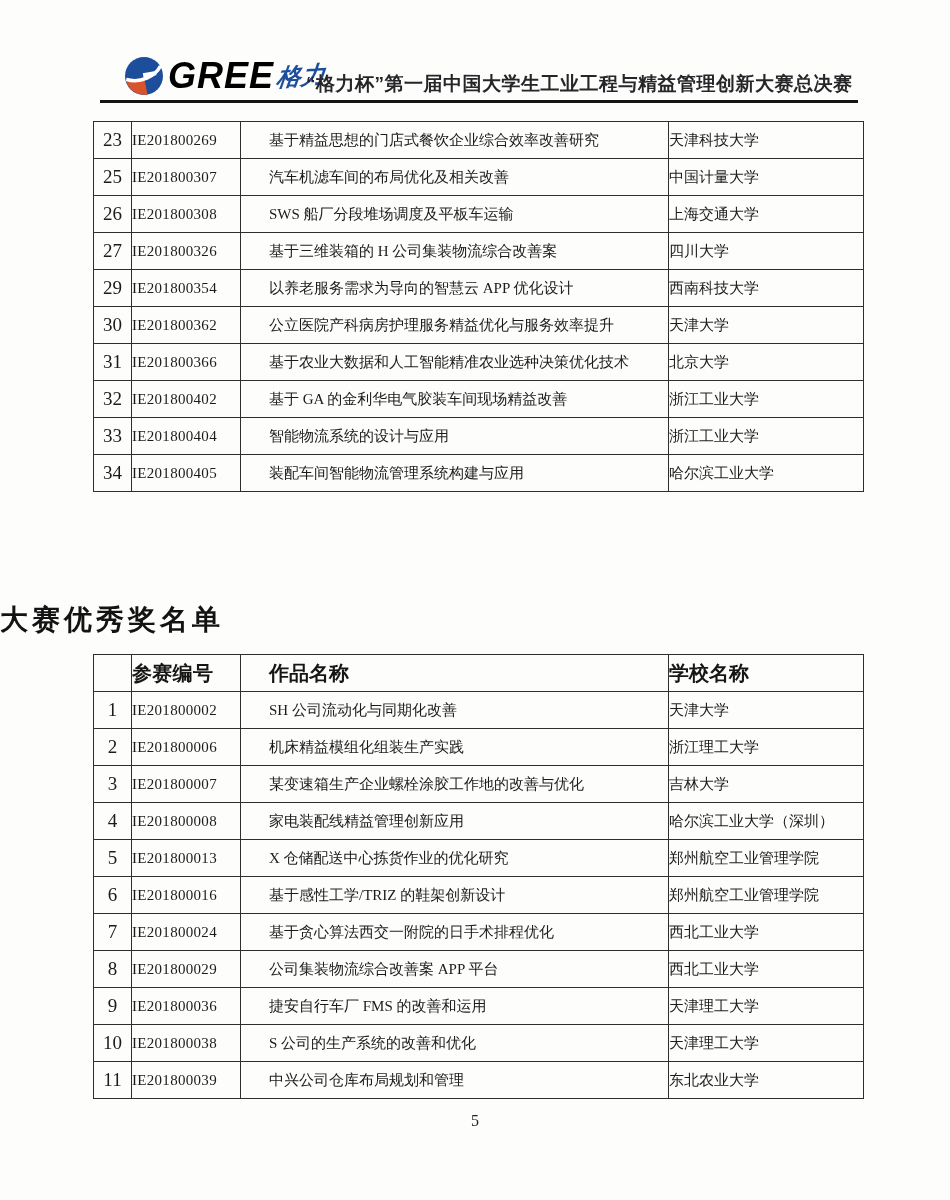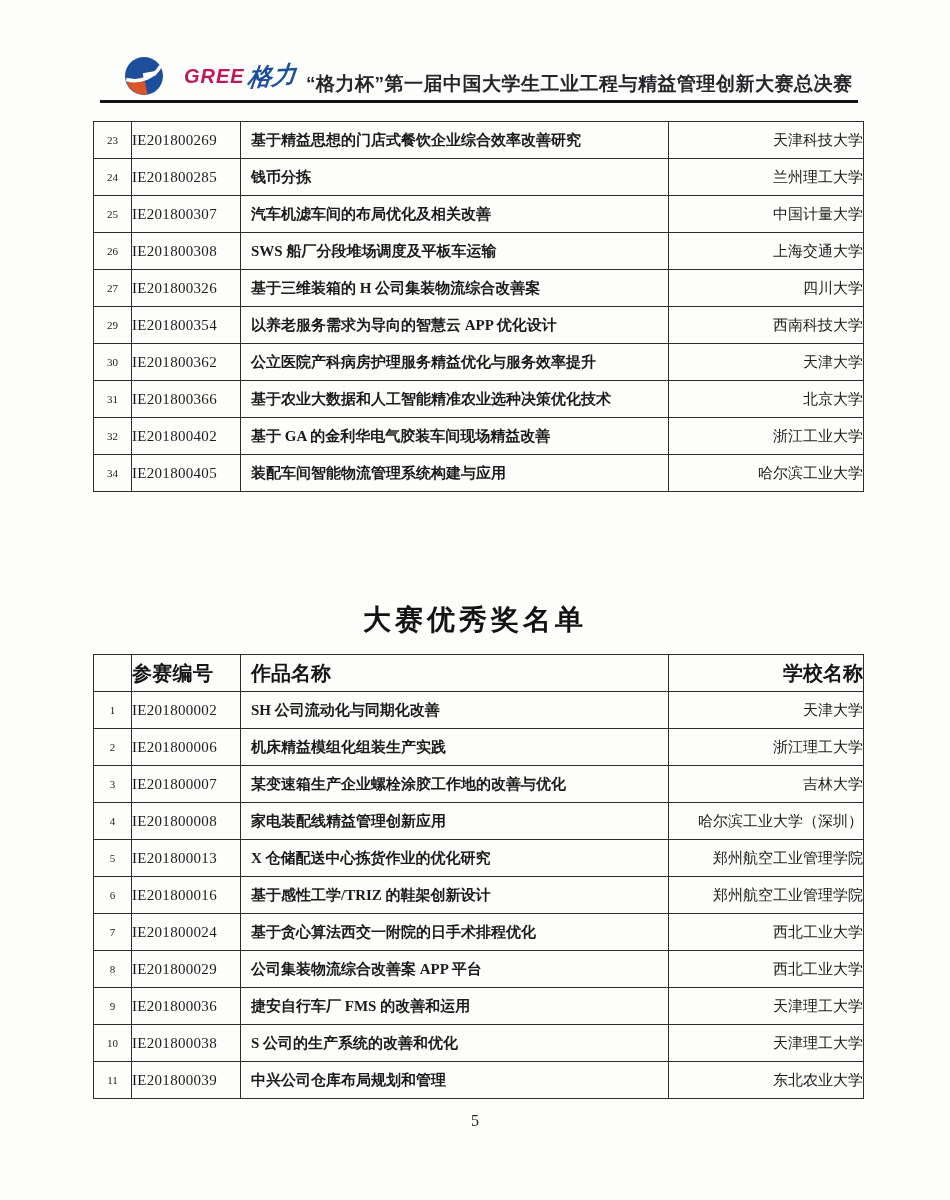--- a/index.html
+++ b/index.html
@@ -7,22 +7,22 @@
   .page{
     position:relative;width:950px;height:1200px;margin:0 auto;
     background:#fdfdfb;overflow:hidden;
     font-family:"Liberation Serif","DejaVu Serif",serif;color:#1c1c1c;
   }
   
   .logo{position:absolute;left:124px;top:54px;display:flex;align-items:center;height:44px;}
   .logo-icon{display:block;}
   .brand{
     font-family:"Liberation Sans","DejaVu Sans",sans-serif;
-    font-weight:bold;font-style:italic;font-size:20px;letter-spacing:1px;
-    color:#be185d;margin-left:20px;line-height:1;
+    font-weight:bold;font-style:italic;font-size:36px;letter-spacing:1px;
+    color:#000000;margin-left:4px;line-height:1;
   }
   .brand-cn{
     font-family:"Liberation Sans","DejaVu Sans",sans-serif;
     font-weight:bold;font-style:italic;font-size:24px;color:#1c4e9c;
     margin-left:3px;transform:skewX(-10deg) rotate(-4deg);line-height:1;
   }
   .header-title{
     position:absolute;left:306px;top:71px;width:556px;
     font-family:"Liberation Sans","DejaVu Sans",sans-serif;
     font-weight:bold;font-size:19px;letter-spacing:0.5px;color:#26262a;
@@ -34,31 +34,31 @@
   .t1{position:absolute;left:93px;top:121px;width:770px;}
   .t2{position:absolute;left:93px;top:654px;width:770px;}
   td,th{
     border:1.6px solid #2e2e2e;height:36px;padding:0;overflow:hidden;
     font-size:15px;color:#1b1b1b;white-space:nowrap;
   }
   col.w-no{width:38px;}
   col.w-id{width:109px;}
   col.w-title{width:428px;}
   col.w-school{width:195px;}
-  .c-no{text-align:center;font-size:11px;}
+  .c-no{text-align:center;font-size:19px;}
   .c-id{text-align:left;letter-spacing:0.3px;}
-  .c-title{padding-left:10px;text-align:left;font-weight:bold;}
-  .c-school{padding-left:11px;text-align:right;}
+  .c-title{padding-left:28px;text-align:left;}
+  .c-school{text-align:left;}
   th{
     font-family:"Liberation Sans","DejaVu Sans",sans-serif;
     font-weight:bold;font-size:20px;text-align:center;color:#161616;
   }
   
   .section-title{
-    position:absolute;left:0;top:601px;width:950px;margin:0;text-align:center;
+    position:absolute;left:0;top:601px;width:950px;margin:0;text-align:left;
     font-family:"Liberation Sans","DejaVu Sans",sans-serif;
     font-weight:bold;font-size:28px;letter-spacing:4px;color:#131313;
   }
   
   .footer{
     position:absolute;left:0;top:1112px;width:950px;text-align:center;
     font-size:16px;color:#222;
   }
 </style>
 </head>
@@ -88,26 +88,20 @@
     </colgroup>
     <tbody>
 
         <tr>
           <td class="c-no">23</td>
           <td class="c-id">IE201800269</td>
           <td class="c-title">基于精益思想的门店式餐饮企业综合效率改善研究</td>
           <td class="c-school">天津科技大学</td>
         </tr>
 
-        <tr>
-          <td class="c-no">24</td>
-          <td class="c-id">IE201800285</td>
-          <td class="c-title">钱币分拣</td>
-          <td class="c-school">兰州理工大学</td>
-        </tr>
 
         <tr>
           <td class="c-no">25</td>
           <td class="c-id">IE201800307</td>
           <td class="c-title">汽车机滤车间的布局优化及相关改善</td>
           <td class="c-school">中国计量大学</td>
         </tr>
 
         <tr>
           <td class="c-no">26</td>
@@ -145,20 +139,26 @@
           <td class="c-school">北京大学</td>
         </tr>
 
         <tr>
           <td class="c-no">32</td>
           <td class="c-id">IE201800402</td>
           <td class="c-title">基于 GA 的金利华电气胶装车间现场精益改善</td>
           <td class="c-school">浙江工业大学</td>
         </tr>
 
+        <tr>
+          <td class="c-no">33</td>
+          <td class="c-id">IE201800404</td>
+          <td class="c-title">智能物流系统的设计与应用</td>
+          <td class="c-school">浙江工业大学</td>
+        </tr>
 
         <tr>
           <td class="c-no">34</td>
           <td class="c-id">IE201800405</td>
           <td class="c-title">装配车间智能物流管理系统构建与应用</td>
           <td class="c-school">哈尔滨工业大学</td>
         </tr>
       </tbody>
   </table>
 

